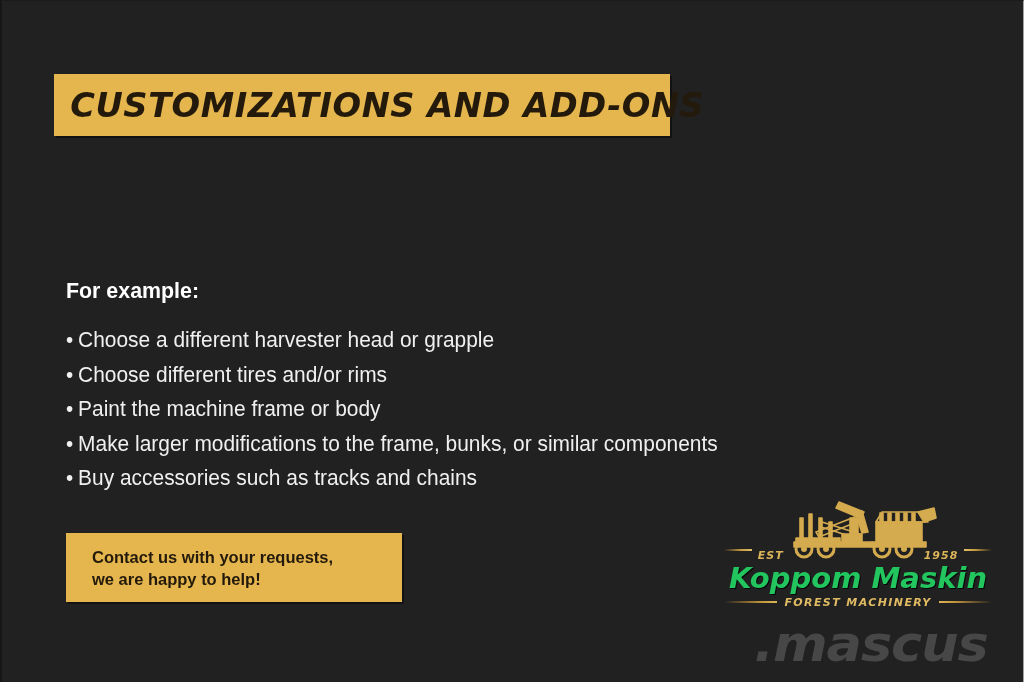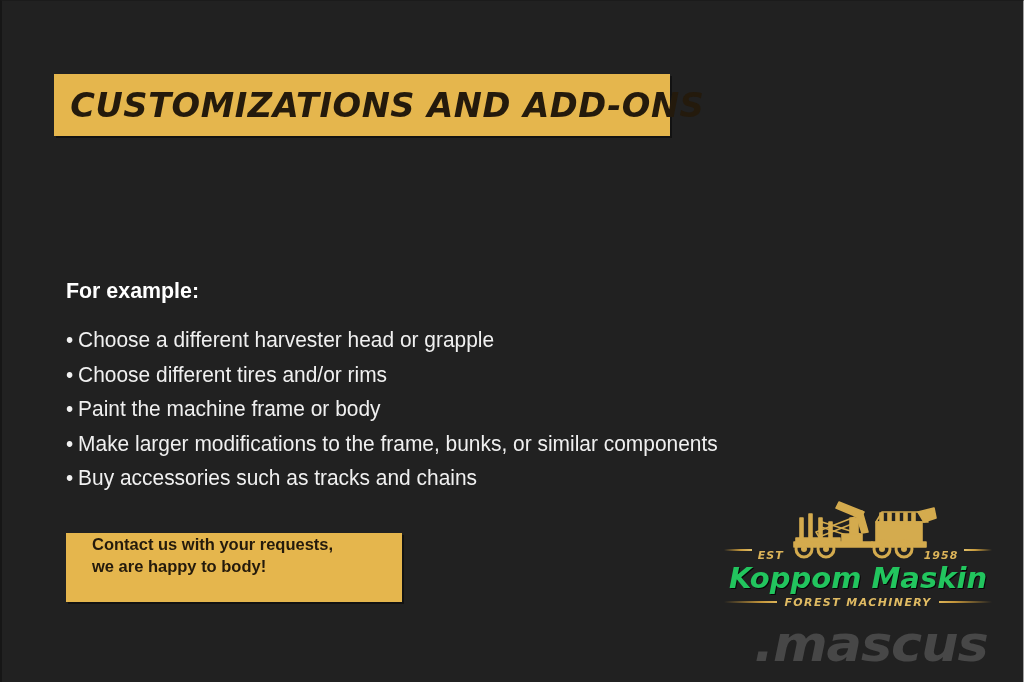--- a/index.html
+++ b/index.html
@@ -109,20 +109,21 @@
   .contact-box {
     position: absolute;
     left: 64px;
     top: 532px;
     width: 336px;
     height: 69px;
     background: #e5b64d;
     box-shadow: 2px 2px 0 rgba(0,0,0,0.45);
     display: flex;
     flex-direction: column;
+    justify-content: center;
   }
   .contact-box .cline {
     font-size: 16.5px;
     font-weight: bold;
     color: #241a0c;
     padding-left: 26px;
     line-height: 22px;
     white-space: nowrap;
   }
 
@@ -255,21 +256,21 @@
     <li>
       <span class="dot">•</span><span>Make larger modifications to the frame, bunks, or similar components</span>
     </li>
     <li>
       <span class="dot">•</span><span>Buy accessories such as tracks and chains</span>
     </li>
   </ul>
 
   <div class="contact-box">
     <div class="cline">Contact us with your requests,</div>
-    <div class="cline">we are happy to body!</div>
+    <div class="cline">we are happy to help!</div>
   </div>
 
   <div class="logo">
 
     <div class="logo-machine">
       <svg viewBox="0 0 172 62" width="172" height="62" aria-hidden="true">
         <g fill="#d4ab4e" stroke="#d4ab4e" stroke-width="1.6" stroke-linejoin="round">
 
           <path d="M63 4 L88 14 L84 20 L60 10 Z"></path>
           <path d="M86 13 L92 34 L86 35 L80 16 Z"></path>

